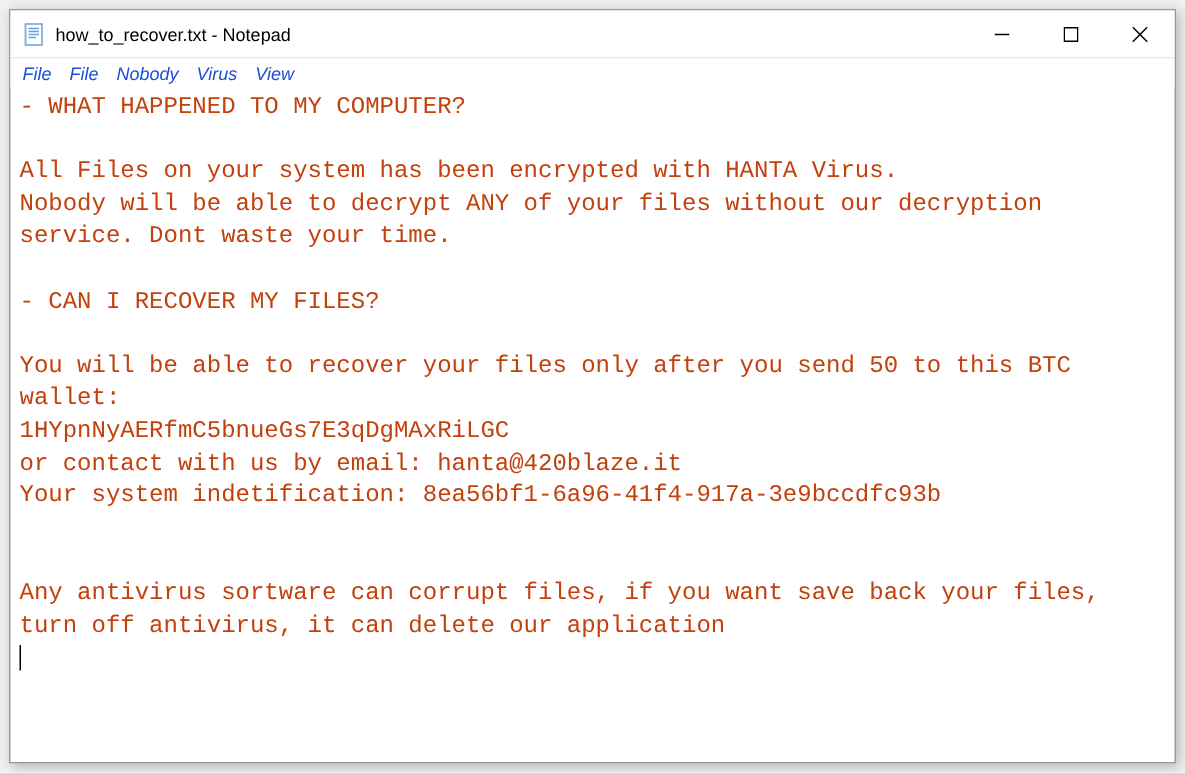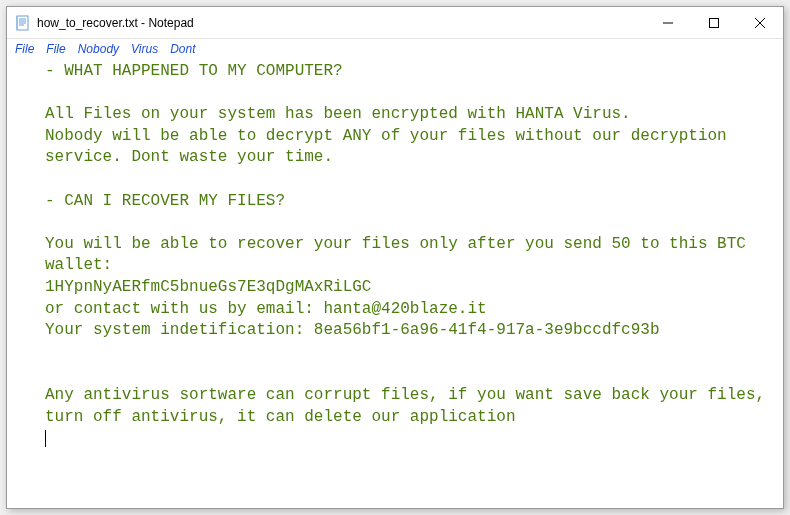--- a/index.html
+++ b/index.html
@@ -68,28 +68,27 @@
     .menu-item {
       padding: 1px 6px;
       cursor: default;
     }
     .editor {
       flex: 1;
       padding: 2px 6px;
       font-family: Consolas, "Courier New", monospace;
       font-size: 16px;
       line-height: 1.35;
-      color: #4d7c0f;
+      color: #c2410c;
       white-space: pre-wrap;
       word-wrap: break-word;
       overflow: auto;
       outline: none;
       border: none;
       resize: none;
-      margin-left: 32px;
     }
     .caret {
       display: inline-block;
       width: 1px;
       height: 1.1em;
       background: #000;
       vertical-align: text-bottom;
       animation: blink 1s step-start infinite;
     }
     @keyframes blink { 50% { opacity: 0; } }
@@ -131,21 +130,21 @@
           </svg>
       </button>
     </div>
   </div>
 
   <div class="menubar">
     <span class="menu-item">File</span>
     <span class="menu-item">File</span>
     <span class="menu-item">Nobody</span>
     <span class="menu-item">Virus</span>
-    <span class="menu-item">Dont</span>
+    <span class="menu-item">View</span>
   </div>
 
   <div class="editor"><span>- WHAT HAPPENED TO MY COMPUTER?
 
 All Files on your system has been encrypted with HANTA Virus.
 Nobody will be able to decrypt ANY of your files without our decryption service. Dont waste your time.
 
 - CAN I RECOVER MY FILES?
 
 You will be able to recover your files only after you send 50 to this BTC wallet:

